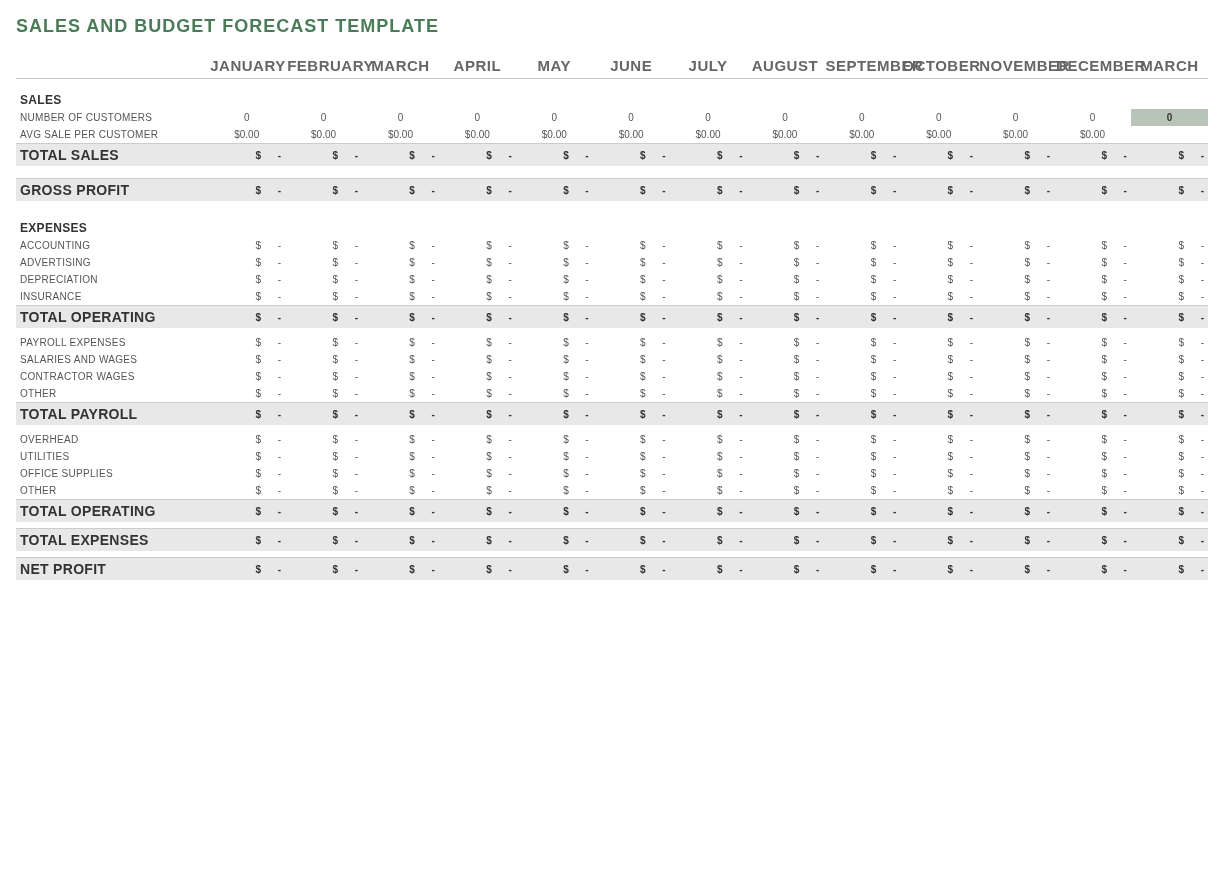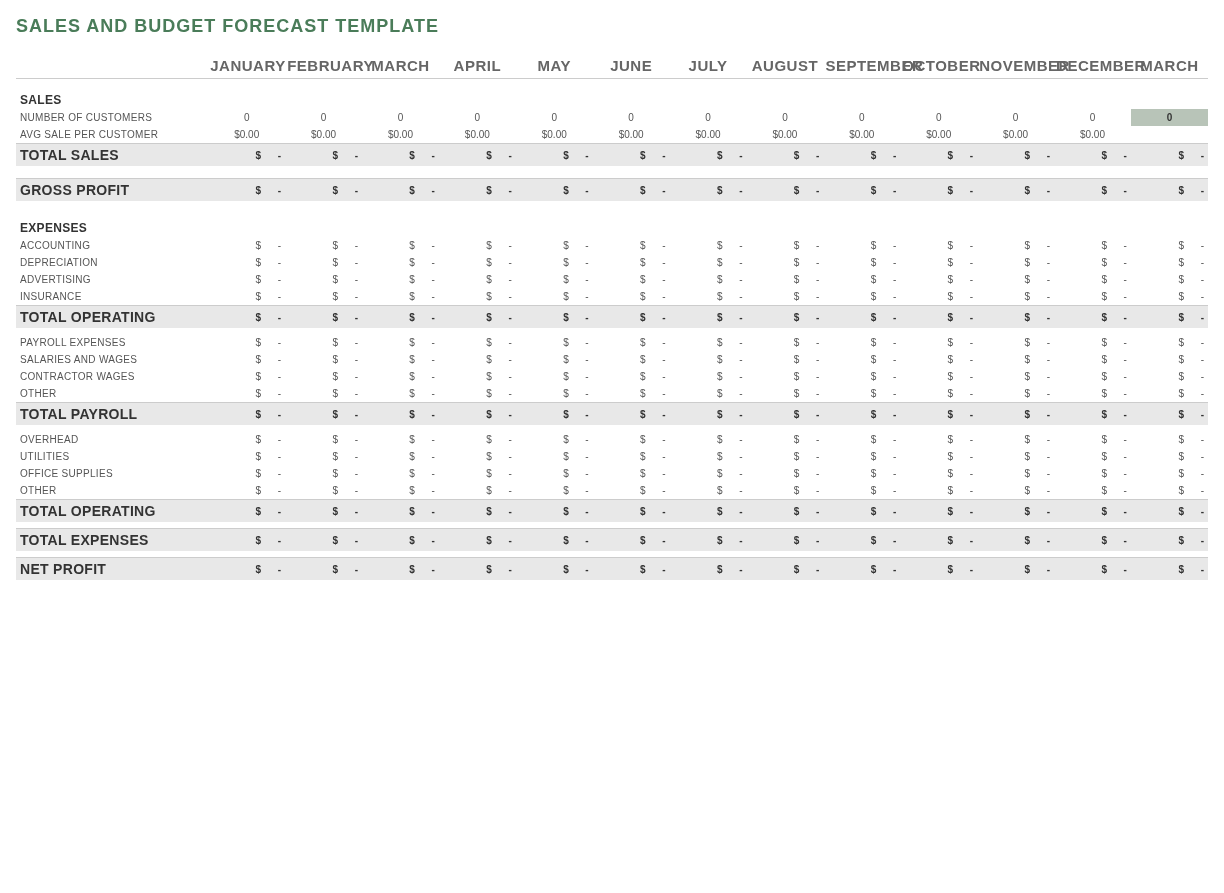--- a/index.html
+++ b/index.html
@@ -423,102 +423,102 @@
           </div>
         </td>
         <td class="value-cell">
           <div class="val-wrap">
             <span class="val-dollar">$</span>
             <span class="val-num"> -</span>
           </div>
         </td>
       </tr>
       <tr class="normal-row">
+        <td class="label-cell">ADVERTISING</td>
+        <td class="value-cell">
+          <div class="val-wrap">
+            <span class="val-dollar">$</span>
+            <span class="val-num"> -</span>
+          </div>
+        </td>
+        <td class="value-cell">
+          <div class="val-wrap">
+            <span class="val-dollar">$</span>
+            <span class="val-num"> -</span>
+          </div>
+        </td>
+        <td class="value-cell">
+          <div class="val-wrap">
+            <span class="val-dollar">$</span>
+            <span class="val-num"> -</span>
+          </div>
+        </td>
+        <td class="value-cell">
+          <div class="val-wrap">
+            <span class="val-dollar">$</span>
+            <span class="val-num"> -</span>
+          </div>
+        </td>
+        <td class="value-cell">
+          <div class="val-wrap">
+            <span class="val-dollar">$</span>
+            <span class="val-num"> -</span>
+          </div>
+        </td>
+        <td class="value-cell">
+          <div class="val-wrap">
+            <span class="val-dollar">$</span>
+            <span class="val-num"> -</span>
+          </div>
+        </td>
+        <td class="value-cell">
+          <div class="val-wrap">
+            <span class="val-dollar">$</span>
+            <span class="val-num"> -</span>
+          </div>
+        </td>
+        <td class="value-cell">
+          <div class="val-wrap">
+            <span class="val-dollar">$</span>
+            <span class="val-num"> -</span>
+          </div>
+        </td>
+        <td class="value-cell">
+          <div class="val-wrap">
+            <span class="val-dollar">$</span>
+            <span class="val-num"> -</span>
+          </div>
+        </td>
+        <td class="value-cell">
+          <div class="val-wrap">
+            <span class="val-dollar">$</span>
+            <span class="val-num"> -</span>
+          </div>
+        </td>
+        <td class="value-cell">
+          <div class="val-wrap">
+            <span class="val-dollar">$</span>
+            <span class="val-num"> -</span>
+          </div>
+        </td>
+        <td class="value-cell">
+          <div class="val-wrap">
+            <span class="val-dollar">$</span>
+            <span class="val-num"> -</span>
+          </div>
+        </td>
+        <td class="value-cell">
+          <div class="val-wrap">
+            <span class="val-dollar">$</span>
+            <span class="val-num"> -</span>
+          </div>
+        </td>
+      </tr>
+      <tr class="normal-row">
         <td class="label-cell">DEPRECIATION</td>
-        <td class="value-cell">
-          <div class="val-wrap">
-            <span class="val-dollar">$</span>
-            <span class="val-num"> -</span>
-          </div>
-        </td>
-        <td class="value-cell">
-          <div class="val-wrap">
-            <span class="val-dollar">$</span>
-            <span class="val-num"> -</span>
-          </div>
-        </td>
-        <td class="value-cell">
-          <div class="val-wrap">
-            <span class="val-dollar">$</span>
-            <span class="val-num"> -</span>
-          </div>
-        </td>
-        <td class="value-cell">
-          <div class="val-wrap">
-            <span class="val-dollar">$</span>
-            <span class="val-num"> -</span>
-          </div>
-        </td>
-        <td class="value-cell">
-          <div class="val-wrap">
-            <span class="val-dollar">$</span>
-            <span class="val-num"> -</span>
-          </div>
-        </td>
-        <td class="value-cell">
-          <div class="val-wrap">
-            <span class="val-dollar">$</span>
-            <span class="val-num"> -</span>
-          </div>
-        </td>
-        <td class="value-cell">
-          <div class="val-wrap">
-            <span class="val-dollar">$</span>
-            <span class="val-num"> -</span>
-          </div>
-        </td>
-        <td class="value-cell">
-          <div class="val-wrap">
-            <span class="val-dollar">$</span>
-            <span class="val-num"> -</span>
-          </div>
-        </td>
-        <td class="value-cell">
-          <div class="val-wrap">
-            <span class="val-dollar">$</span>
-            <span class="val-num"> -</span>
-          </div>
-        </td>
-        <td class="value-cell">
-          <div class="val-wrap">
-            <span class="val-dollar">$</span>
-            <span class="val-num"> -</span>
-          </div>
-        </td>
-        <td class="value-cell">
-          <div class="val-wrap">
-            <span class="val-dollar">$</span>
-            <span class="val-num"> -</span>
-          </div>
-        </td>
-        <td class="value-cell">
-          <div class="val-wrap">
-            <span class="val-dollar">$</span>
-            <span class="val-num"> -</span>
-          </div>
-        </td>
-        <td class="value-cell">
-          <div class="val-wrap">
-            <span class="val-dollar">$</span>
-            <span class="val-num"> -</span>
-          </div>
-        </td>
-      </tr>
-      <tr class="normal-row">
-        <td class="label-cell">ADVERTISING</td>
         <td class="value-cell">
           <div class="val-wrap">
             <span class="val-dollar">$</span>
             <span class="val-num"> -</span>
           </div>
         </td>
         <td class="value-cell">
           <div class="val-wrap">
             <span class="val-dollar">$</span>
             <span class="val-num"> -</span>

